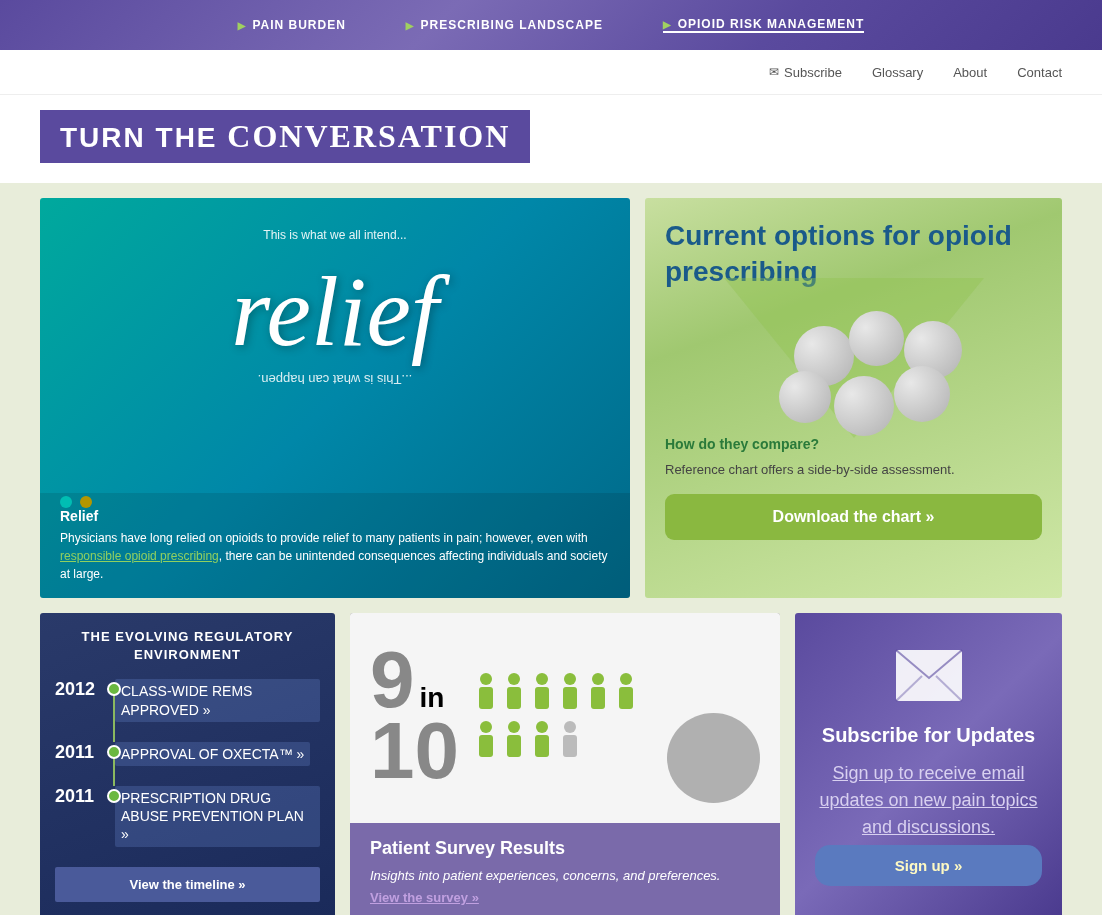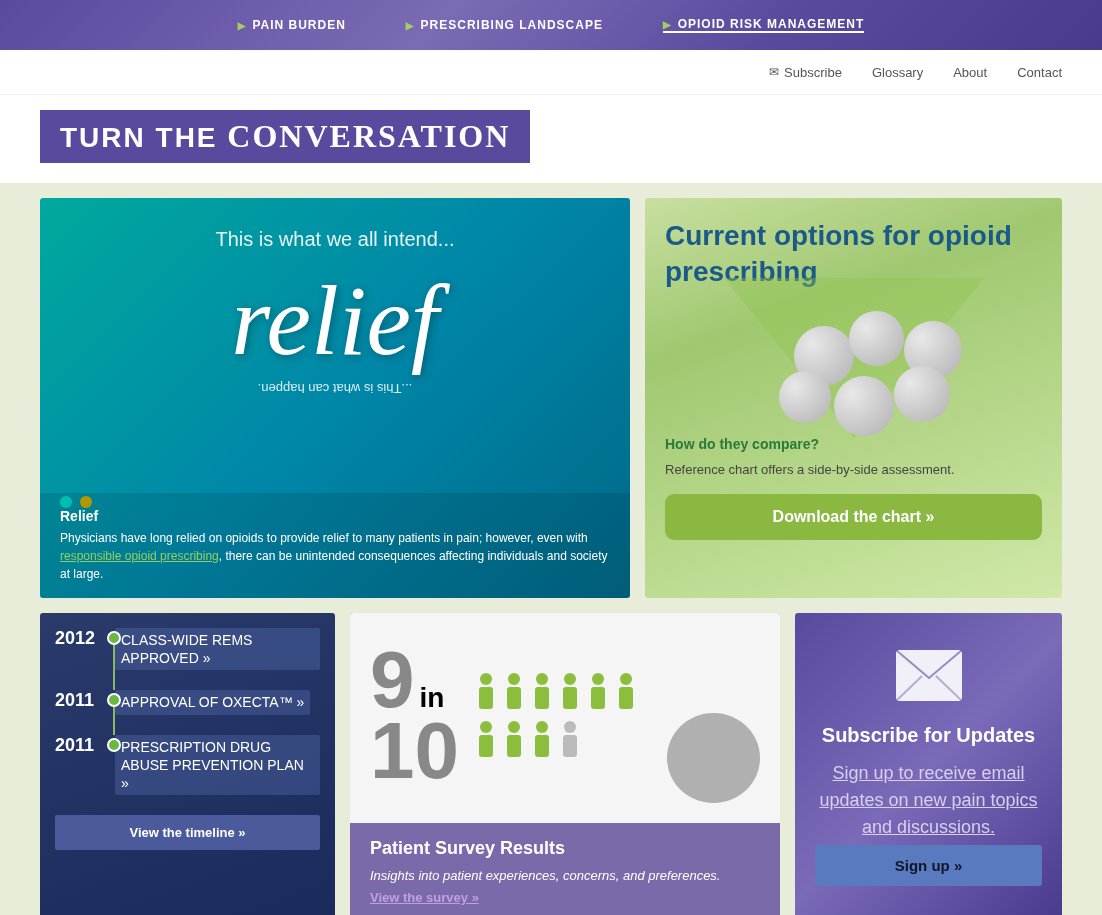--- a/index.html
+++ b/index.html
@@ -107,21 +107,21 @@
       overflow: hidden;
       position: relative;
       min-height: 400px;
     }
     .hero-content {
       padding: 30px 40px;
       text-align: center;
       color: white;
     }
     .hero-intend {
-      font-size: 20px;
+      font-size: 12px;
       margin-bottom: 20px;
       opacity: 0.9;
     }
     .hero-relief {
       font-size: 90px;
       font-family: 'Times New Roman', serif;
       font-style: italic;
       line-height: 1;
       margin: 10px 0;
       text-shadow: 2px 2px 10px rgba(0,0,0,0.3);
@@ -402,26 +402,26 @@
     }
     .subscribe-desc {
       color: #d8d0f0;
       font-size: 18px;
       line-height: 1.5;
       margin-bottom: 4px;
       text-decoration: underline;
     }
     .signup-btn {
       background: #5a7abf;
-      color: #0f172a;
+      color: #fef9c3;
       font-size: 15px;
       font-weight: bold;
       padding: 12px 30px;
       border: none;
-      border-radius: 3px;
+      border-radius: 15px;
       cursor: pointer;
       width: 100%;
     }
   </style>
 </head>
 <body>
 
 <nav class="top-nav">
   <div class="top-nav-items">
     <div class="top-nav-item">
@@ -503,20 +503,21 @@
 
     <div class="compare-title">How do they compare?</div>
     <div class="compare-text">Reference chart offers a side-by-side assessment.</div>
     <button class="download-btn">Download the chart »</button>
   </div>
 </div>
 
 <div class="bottom-cards">
 
   <div class="timeline-card">
+    <div class="timeline-title">THE EVOLVING REGULATORY ENVIRONMENT</div>
     <div class="timeline-line">
 
       <div class="timeline-entry">
         <span class="timeline-year">2012</span>
         <div class="timeline-dot"></div>
         <div class="timeline-connector"></div>
         <div class="timeline-label">CLASS-WIDE REMS APPROVED »</div>
       </div>
 
       <div class="timeline-entry">

